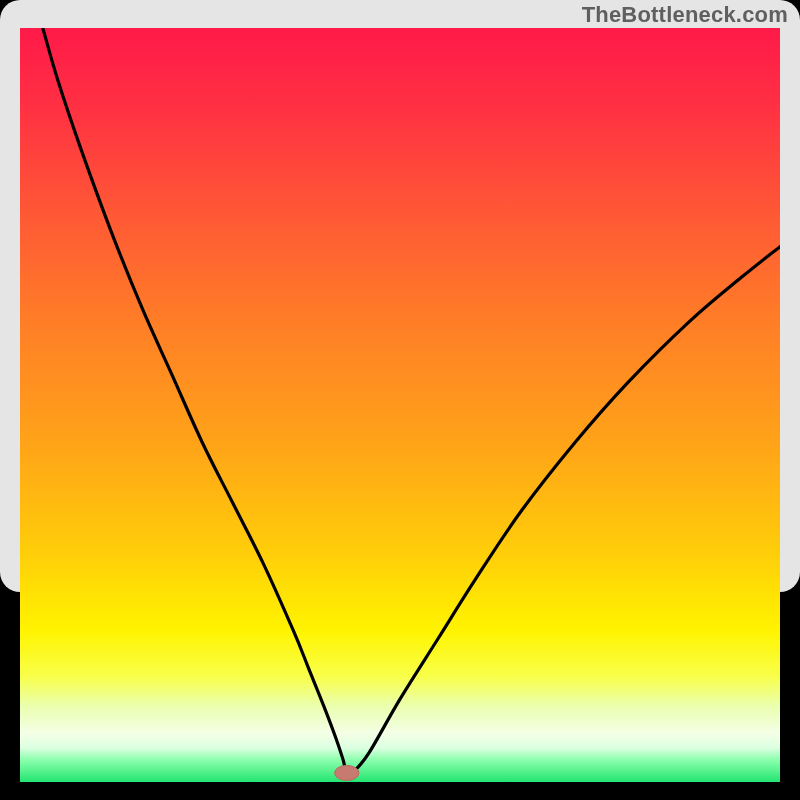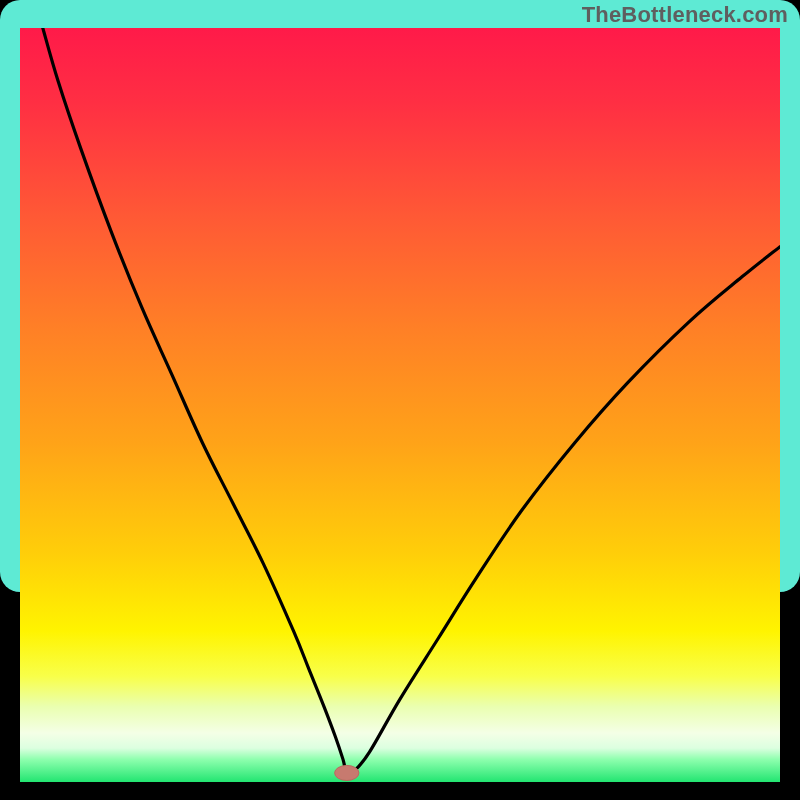--- a/index.html
+++ b/index.html
@@ -7,21 +7,21 @@
     padding: 0;
     width: 800px;
     height: 800px;
     background: #000;
     font-family: Arial, Helvetica, sans-serif;
   }
   .frame {
     position: relative;
     width: 800px;
     height: 592px;
-    background: #5eead4;
+    background: #e5e5e5;
     border-radius: 20px;
   }
   .watermark {
     position: absolute;
     top: 2px;
     right: 12px;
     font-size: 22px;
     font-weight: bold;
     color: #5f5f5f;
     letter-spacing: 0.2px;

